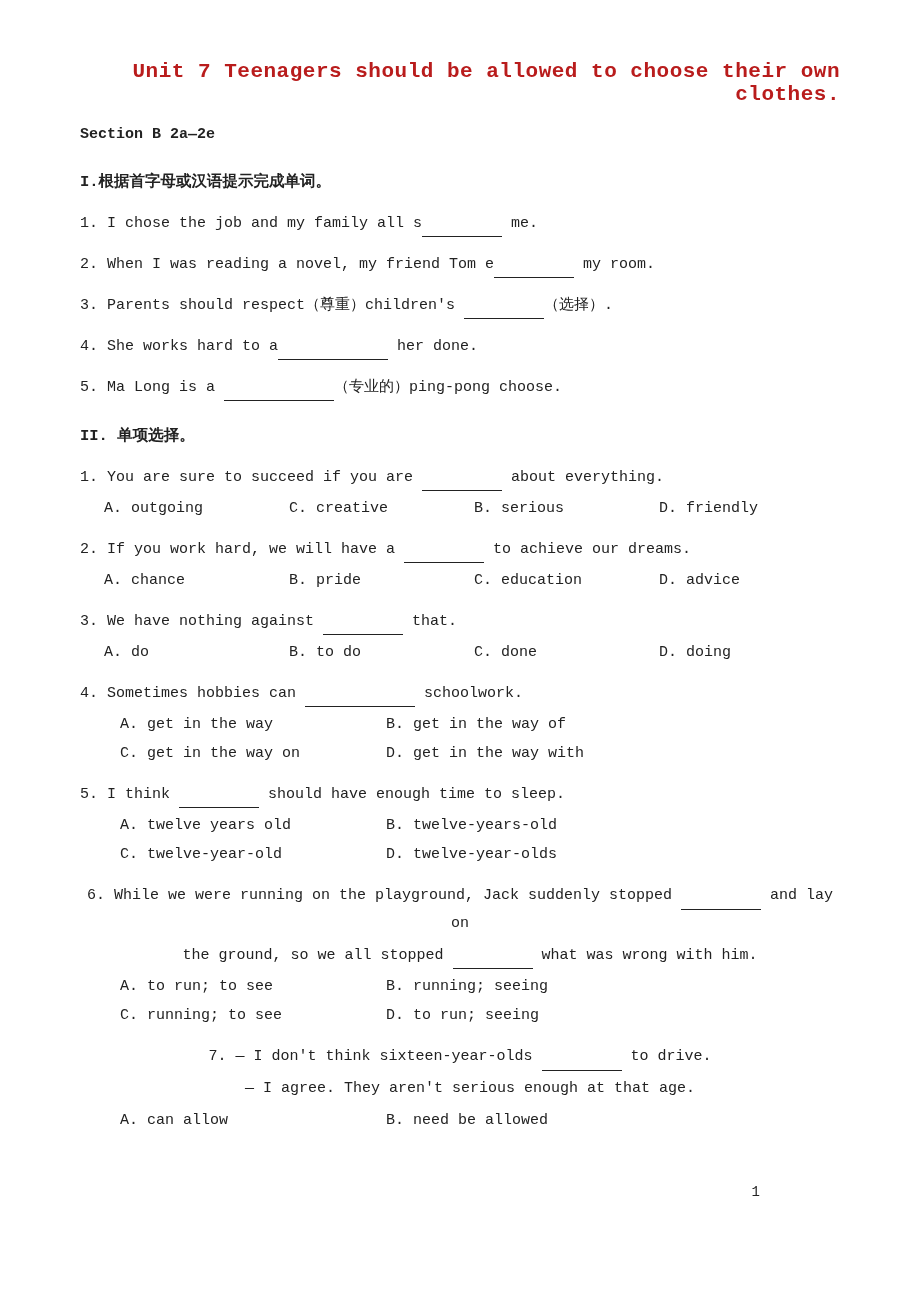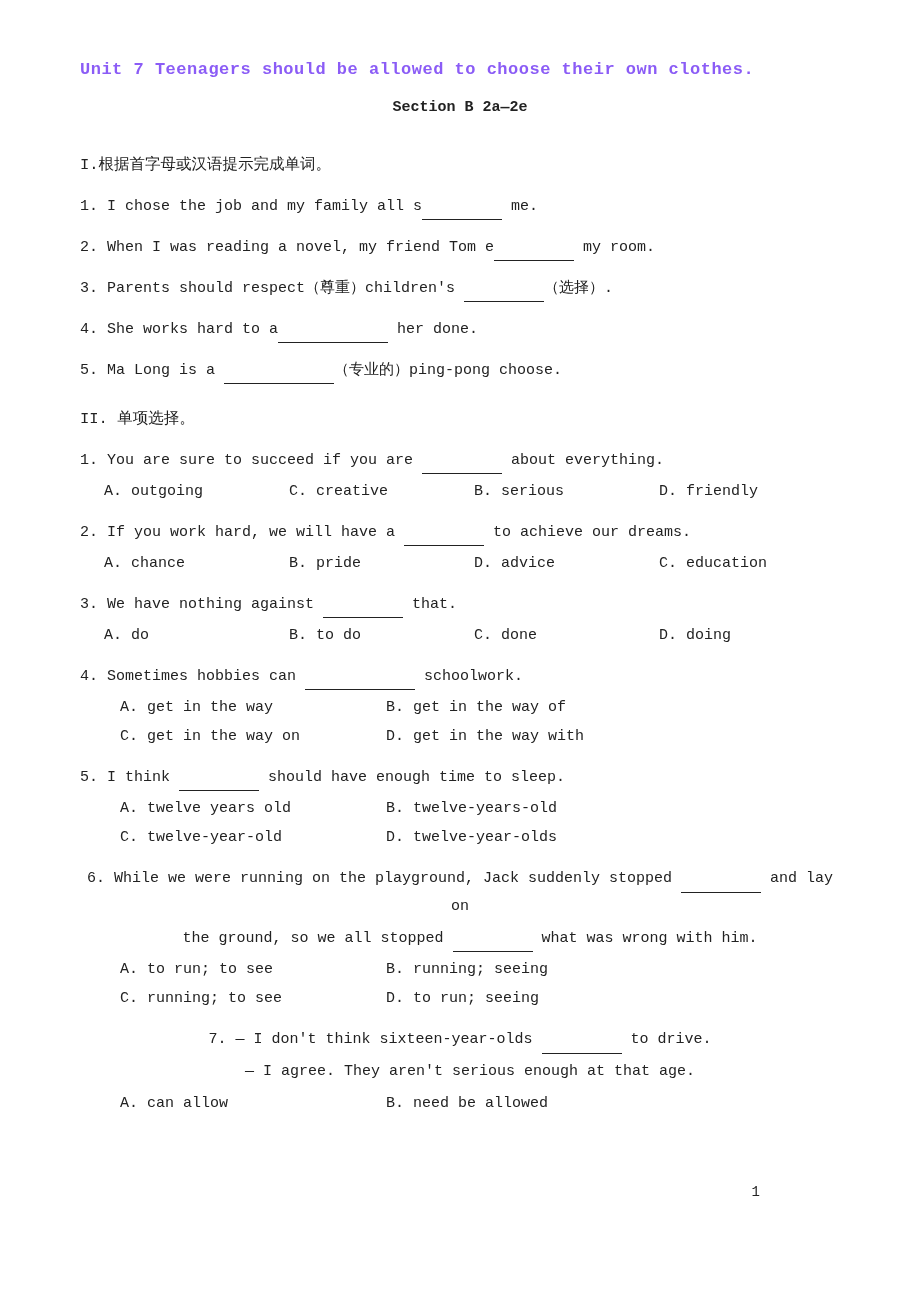--- a/index.html
+++ b/index.html
@@ -10,35 +10,35 @@
     body {
       background: #fff;
       font-family: 'Courier New', Courier, monospace;
       font-size: 15px;
       color: #222;
       padding: 60px 80px 60px 80px;
       width: 920px;
       min-height: 1302px;
     }
     .page-title {
-      color: #8b5cf6;
-      font-size: 17px;
+      color: #b91c1c;
+      font-size: 21px;
       font-weight: bold;
-      text-align: left;
+      text-align: right;
       margin-bottom: 20px;
       letter-spacing: 0.5px;
     }
     .section-title {
-      text-align: center;
+      text-align: left;
       font-weight: bold;
       font-size: 15px;
-      margin-bottom: 38px;
+      margin-bottom: 28px;
     }
     .part-heading {
-      font-weight: normal;
+      font-weight: bold;
       font-size: 15.5px;
       margin-bottom: 18px;
       margin-top: 10px;
     }
     .question-block {
       margin-bottom: 14px;
       line-height: 1.8;
     }
     .question-line {
       margin-bottom: 4px;
@@ -139,22 +139,22 @@
         <span class="option">B. serious</span>
         <span class="option">D. friendly</span>
       </div>
     </div>
 
     <div class="question-block">
       <div class="question-line">2. If you work hard, we will have a <span class="blank"></span> to achieve our dreams.</div>
       <div class="options-line">
         <span class="option">A. chance</span>
         <span class="option">B. pride</span>
+        <span class="option">C. education</span>
         <span class="option">D. advice</span>
-        <span class="option">C. education</span>
       </div>
     </div>
 
     <div class="question-block">
       <div class="question-line">3. We have nothing against <span class="blank"></span> that.</div>
       <div class="options-line">
         <span class="option">A. do</span>
         <span class="option">B. to do</span>
         <span class="option">C. done</span>
         <span class="option">D. doing</span>

